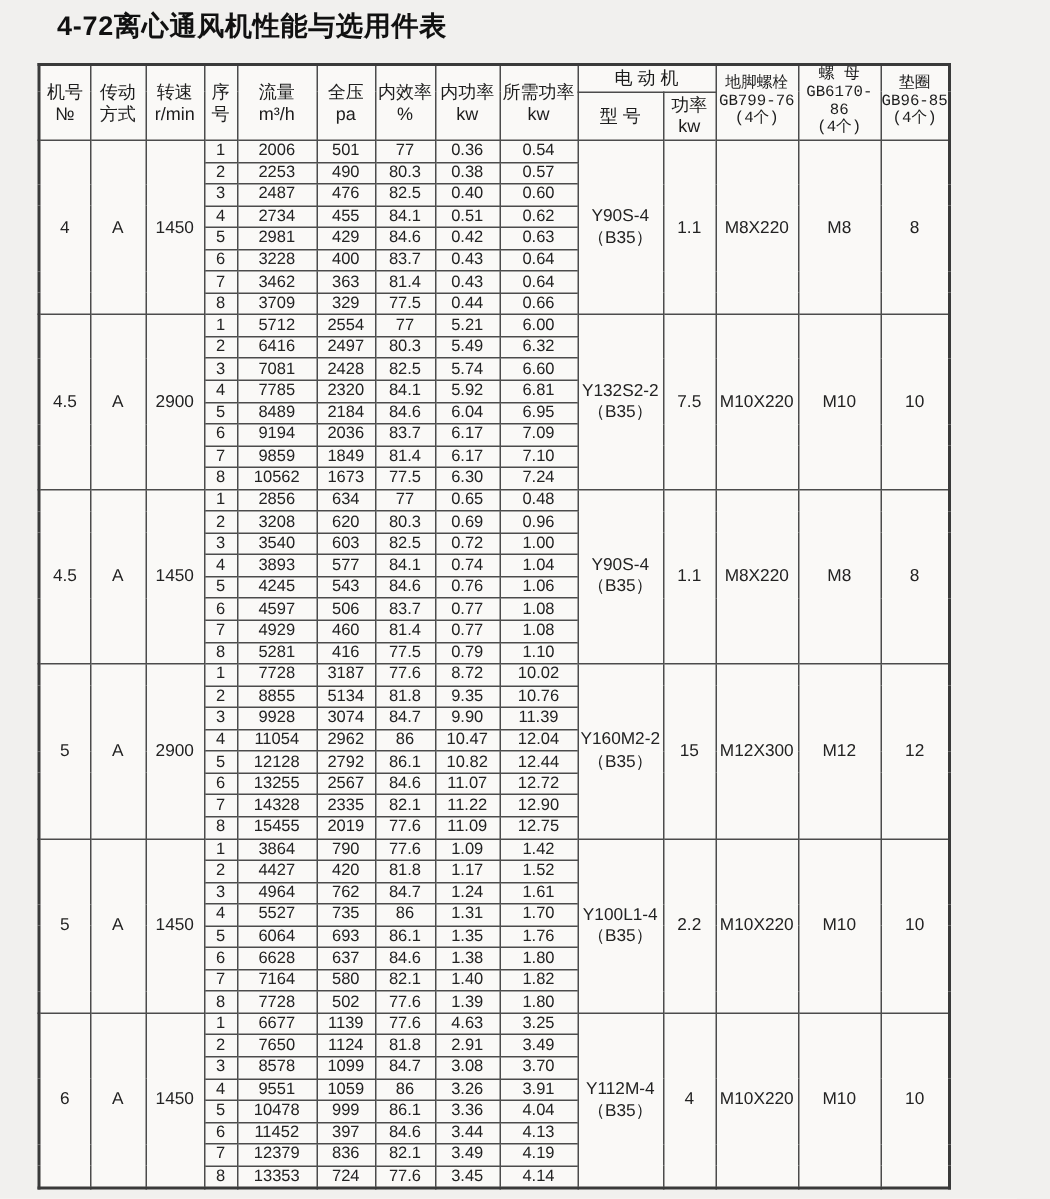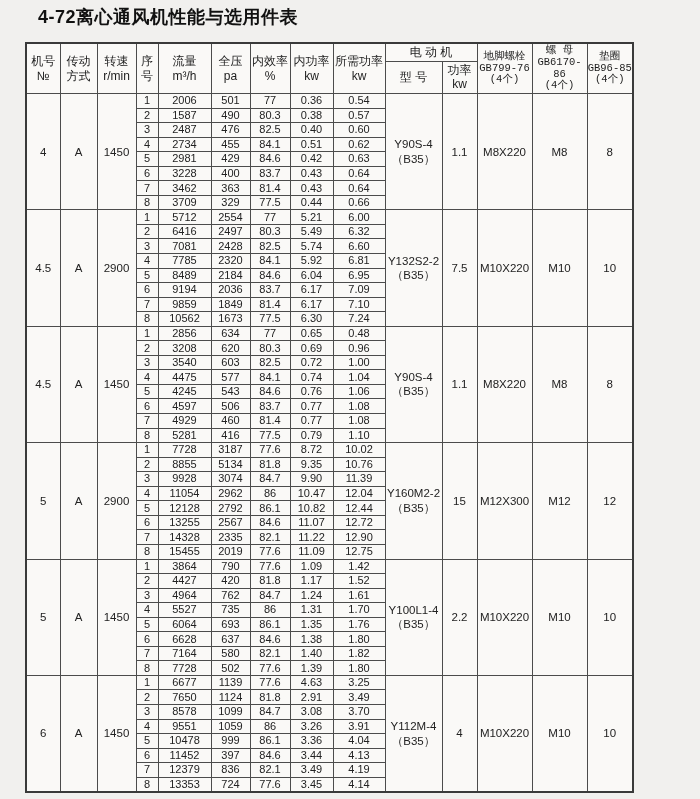--- a/index.html
+++ b/index.html
@@ -158,21 +158,21 @@
           <td>0.36</td>
           <td>0.54</td>
           <td rowspan="8" class="grp">Y90S-4<br>（B35）</td>
           <td rowspan="8" class="grp">1.1</td>
           <td rowspan="8" class="grp">M8X220</td>
           <td rowspan="8" class="grp">M8</td>
           <td rowspan="8" class="grp">8</td>
         </tr>
         <tr>
           <td>2</td>
-          <td>1587</td>
+          <td>2253</td>
           <td>490</td>
           <td>80.3</td>
           <td>0.38</td>
           <td>0.57</td>
         </tr>
         <tr>
           <td>3</td>
           <td>2487</td>
           <td>476</td>
           <td>82.5</td>
@@ -318,21 +318,21 @@
         <tr>
           <td>3</td>
           <td>3540</td>
           <td>603</td>
           <td>82.5</td>
           <td>0.72</td>
           <td>1.00</td>
         </tr>
         <tr>
           <td>4</td>
-          <td>4475</td>
+          <td>3893</td>
           <td>577</td>
           <td>84.1</td>
           <td>0.74</td>
           <td>1.04</td>
         </tr>
         <tr>
           <td>5</td>
           <td>4245</td>
           <td>543</td>
           <td>84.6</td>

